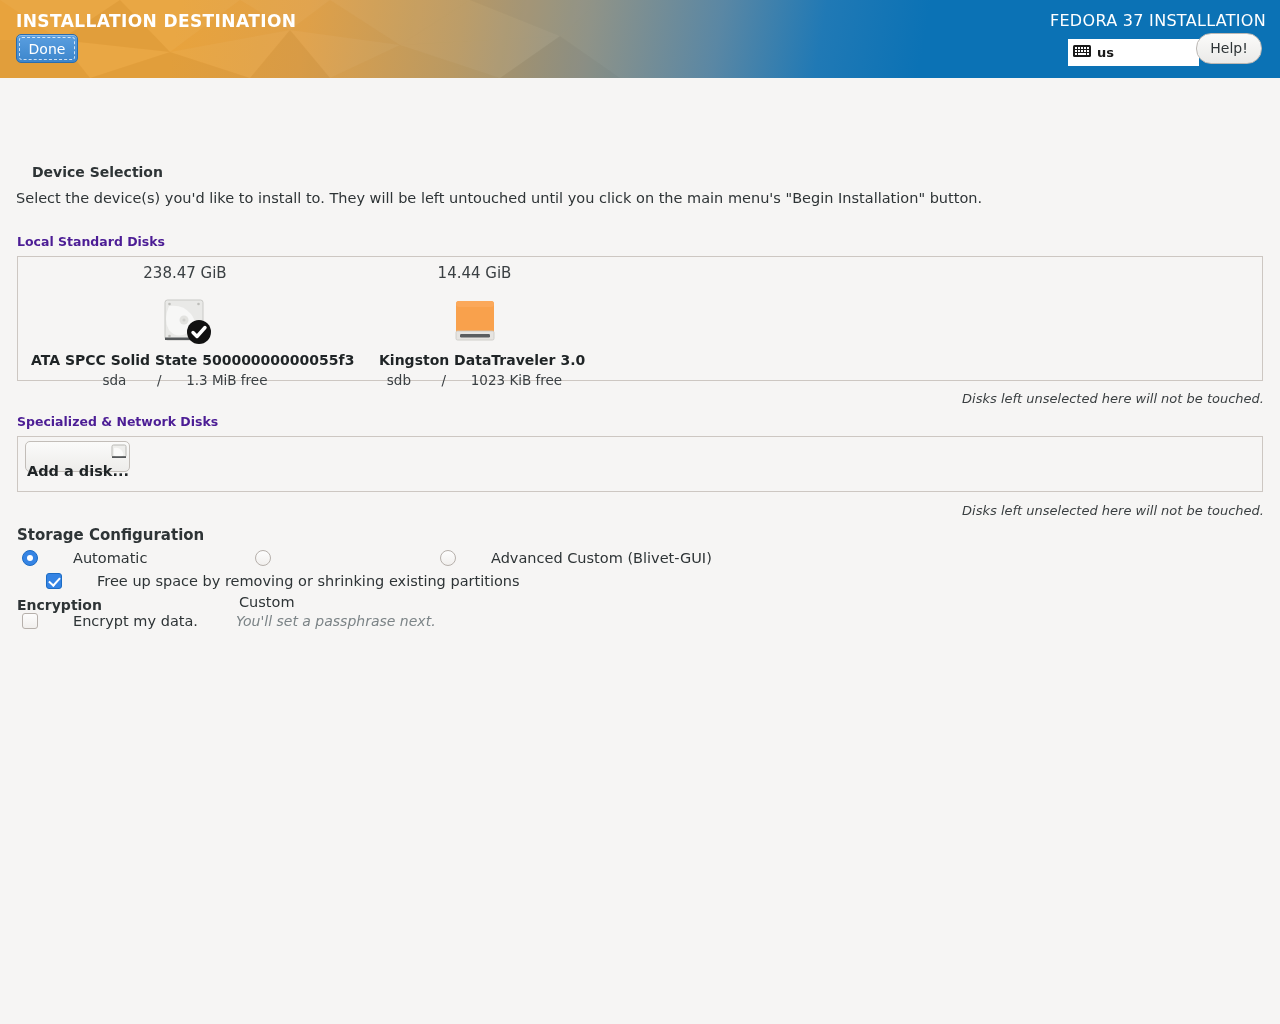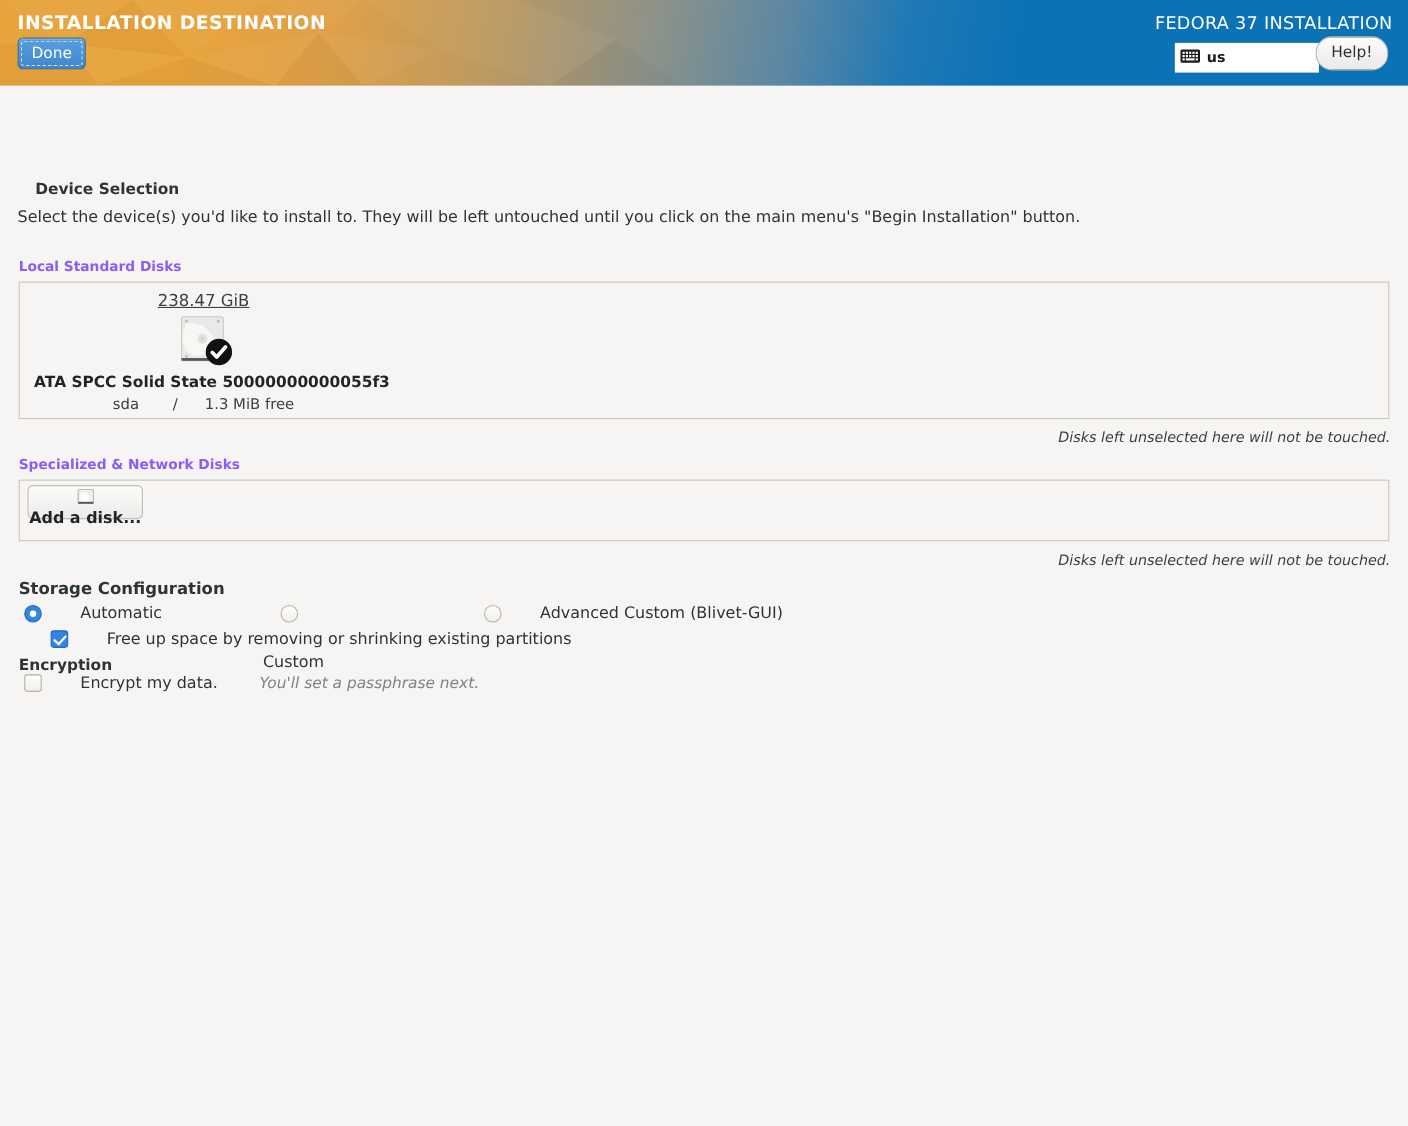--- a/index.html
+++ b/index.html
@@ -128,21 +128,21 @@
   }
   .body-text {
     position: absolute;
     font-size: 14.5px;
     color: #2e3436;
   }
   .small-label {
     position: absolute;
     font-size: 12.5px;
     font-weight: bold;
-    color: #8b5cf6;
+    color: #4c1d95;
   }
   .note-italic {
     position: absolute;
     font-size: 13px;
     font-style: italic;
     color: #3a3f41;
     text-align: right;
   }
 
   .disk-panel {
@@ -153,22 +153,21 @@
   }
 
   .disk-tile {
     position: absolute;
     text-align: center;
     cursor: pointer;
   }
   .disk-cap {
     font-size: 15px;
     color: #3b4043;
-    margin-bottom: 4px;
-    text-decoration: underline;
+    margin-bottom: 16px;
   }
   .disk-icon-wrap {
     position: relative;
     width: 56px;
     height: 48px;
     margin: 0 auto 6px auto;
   }
   .disk-name {
     font-size: 14px;
     font-weight: bold;
@@ -187,21 +186,21 @@
   .add-disk-btn {
     position: absolute;
     left: 25px;
     top: 363px;
     width: 105px;
     height: 31px;
     border-radius: 5px;
     background: linear-gradient(180deg, #fbfbfa 0%, #edecea 100%);
     border: 1px solid #c2bdb8;
     box-sizing: border-box;
-    text-align: center;
+    text-align: right;
     cursor: pointer;
   }
   .add-disk-btn .mini-icon { margin-top: 2px; }
   .add-disk-btn .add-label {
     font-size: 14.5px;
     font-weight: bold;
     color: #1f2426;
     margin-top: -1px;
   }
 
@@ -351,20 +350,39 @@
     <div class="disk-name">ATA SPCC Solid State 50000000000055f3</div>
     <div class="disk-meta">
       <span>sda</span>
       <span class="gap"></span>
       <span>/</span>
       <span class="gap2"></span>
       <span>1.3 MiB free</span>
     </div>
   </div>
 
+  <div class="disk-tile" style="left:379px; top:186px; width:191px;">
+    <div class="disk-cap">14.44 GiB</div>
+    <div class="disk-icon-wrap">
+      <svg width="56" height="48" viewBox="0 0 56 48">
+        <rect x="9" y="3" width="38" height="32" rx="3" fill="#f9a14c"></rect>
+        <rect x="9" y="3" width="38" height="6" rx="3" fill="#fba85a"></rect>
+        <rect x="9" y="33" width="38" height="9" rx="1.5" fill="#e6e4e1" stroke="#c9c6c2" stroke-width="0.8"></rect>
+        <rect x="13" y="36" width="30" height="3.4" rx="1.2" fill="#5a5d60"></rect>
+      </svg>
+    </div>
+    <div class="disk-name">Kingston DataTraveler 3.0</div>
+    <div class="disk-meta">
+      <span>sdb</span>
+      <span class="gap"></span>
+      <span>/</span>
+      <span class="gap2"></span>
+      <span>1023 KiB free</span>
+    </div>
+  </div>
 
   <div class="note-italic" style="right:16px; top:313px;">Disks left unselected here will not be touched.</div>
 
   <div class="small-label" style="left:17px; top:336px;">Specialized &amp; Network Disks</div>
 
   <div class="disk-panel" style="left:17px; top:358px; width:1246px; height:56px;"></div>
 
   <div class="add-disk-btn">
     <div class="mini-icon">
       <svg width="20" height="16" viewBox="0 0 20 16">

